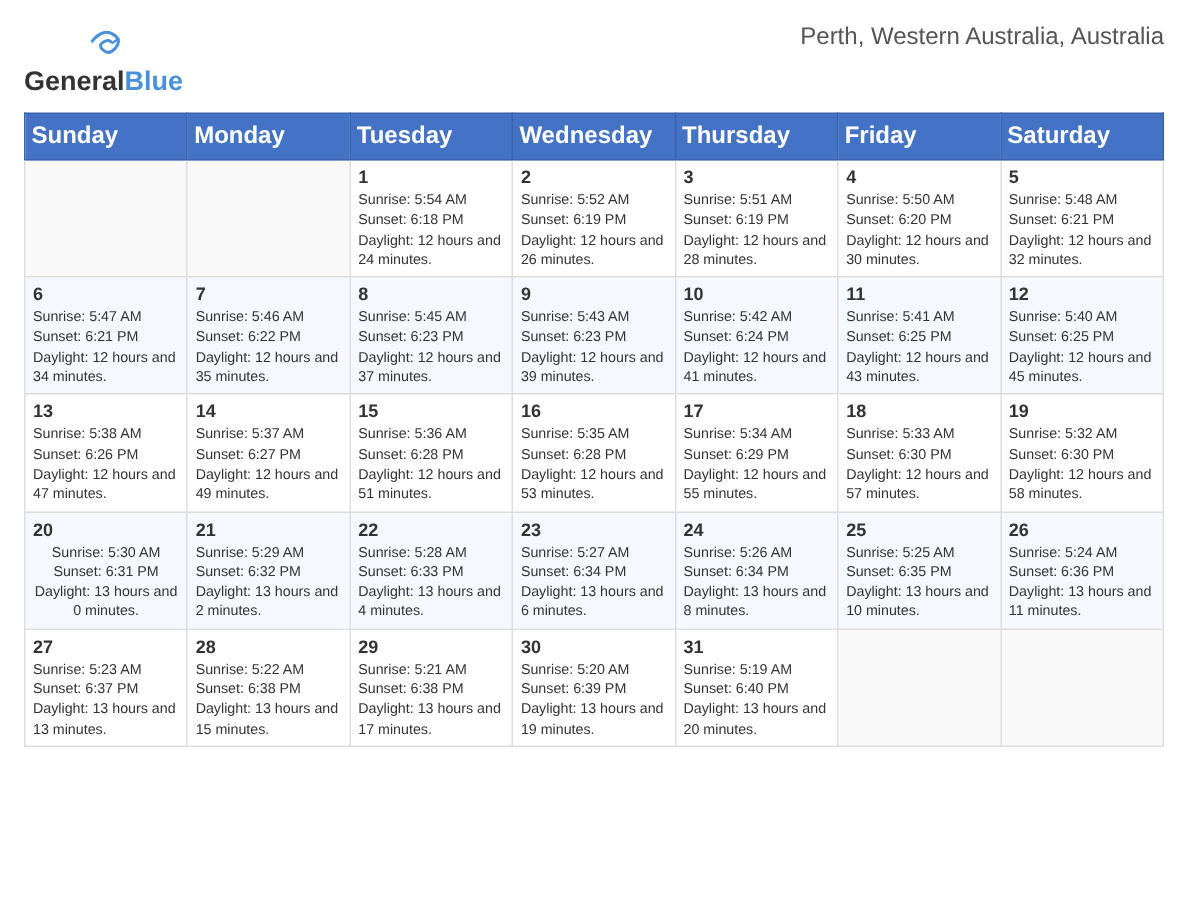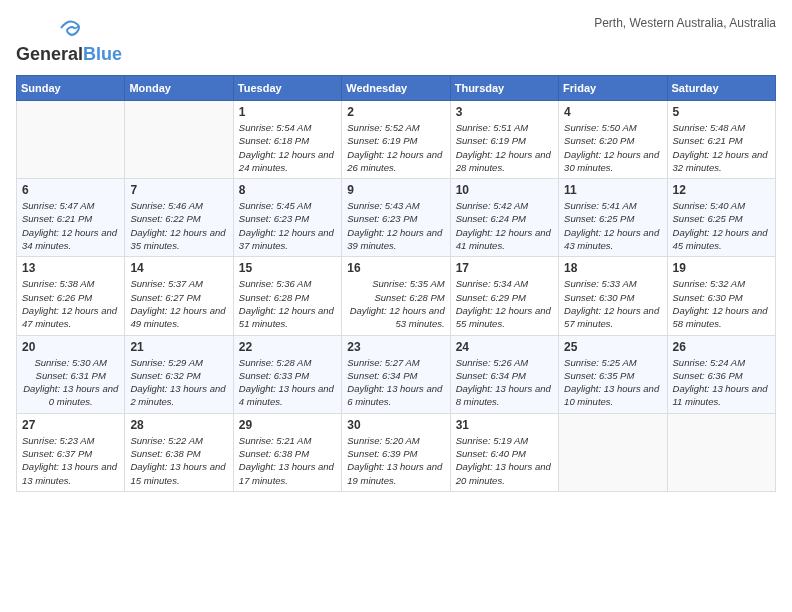--- a/index.html
+++ b/index.html
@@ -38,32 +38,32 @@
     }
     .title-section {
       text-align: right;
     }
     .month-title {
       font-size: 32px;
       font-weight: normal;
       color: #333;
     }
     .location-title {
-      font-size: 12px;
+      font-size: 16px;
       color: #555;
     }
     .calendar {
       width: 100%;
       border-collapse: collapse;
       border: 1px solid #ccc;
     }
     .calendar th {
       background-color: #4472c4;
       color: #fff;
-      font-size: 11px;
+      font-size: 16px;
       font-weight: bold;
       padding: 6px 4px;
       text-align: left;
       border: 1px solid #3a62b0;
     }
     .calendar td {
       vertical-align: top;
       padding: 4px 5px;
       border: 1px solid #ddd;
       width: 108px;
@@ -81,21 +81,20 @@
     .day-number {
       font-size: 12px;
       font-weight: bold;
       margin-bottom: 2px;
       display: block;
     }
     .day-info {
       font-size: 9.5px;
       line-height: 1.4;
       color: #333;
-      font-style: italic;
     }
     .empty-cell {
       background: #f9f9f9 !important;
     }
   </style>
 </head>
 <body>
 
 <div class="header">
   <div class="logo">
@@ -217,21 +216,21 @@
 Daylight: 12 hours and 49 minutes.</div>
         </td>
         <td>
           <span class="day-number">15</span>
           <div class="day-info" style="white-space: pre-line;">Sunrise: 5:36 AM
 Sunset: 6:28 PM
 Daylight: 12 hours and 51 minutes.</div>
         </td>
         <td>
           <span class="day-number">16</span>
-          <div class="day-info" style="white-space: pre-line; text-align: right;">Sunrise: 5:35 AM
+          <div class="day-info" style="white-space: pre-line;">Sunrise: 5:35 AM
 Sunset: 6:28 PM
 Daylight: 12 hours and 53 minutes.</div>
         </td>
         <td>
           <span class="day-number">17</span>
           <div class="day-info" style="white-space: pre-line;">Sunrise: 5:34 AM
 Sunset: 6:29 PM
 Daylight: 12 hours and 55 minutes.</div>
         </td>
         <td>

